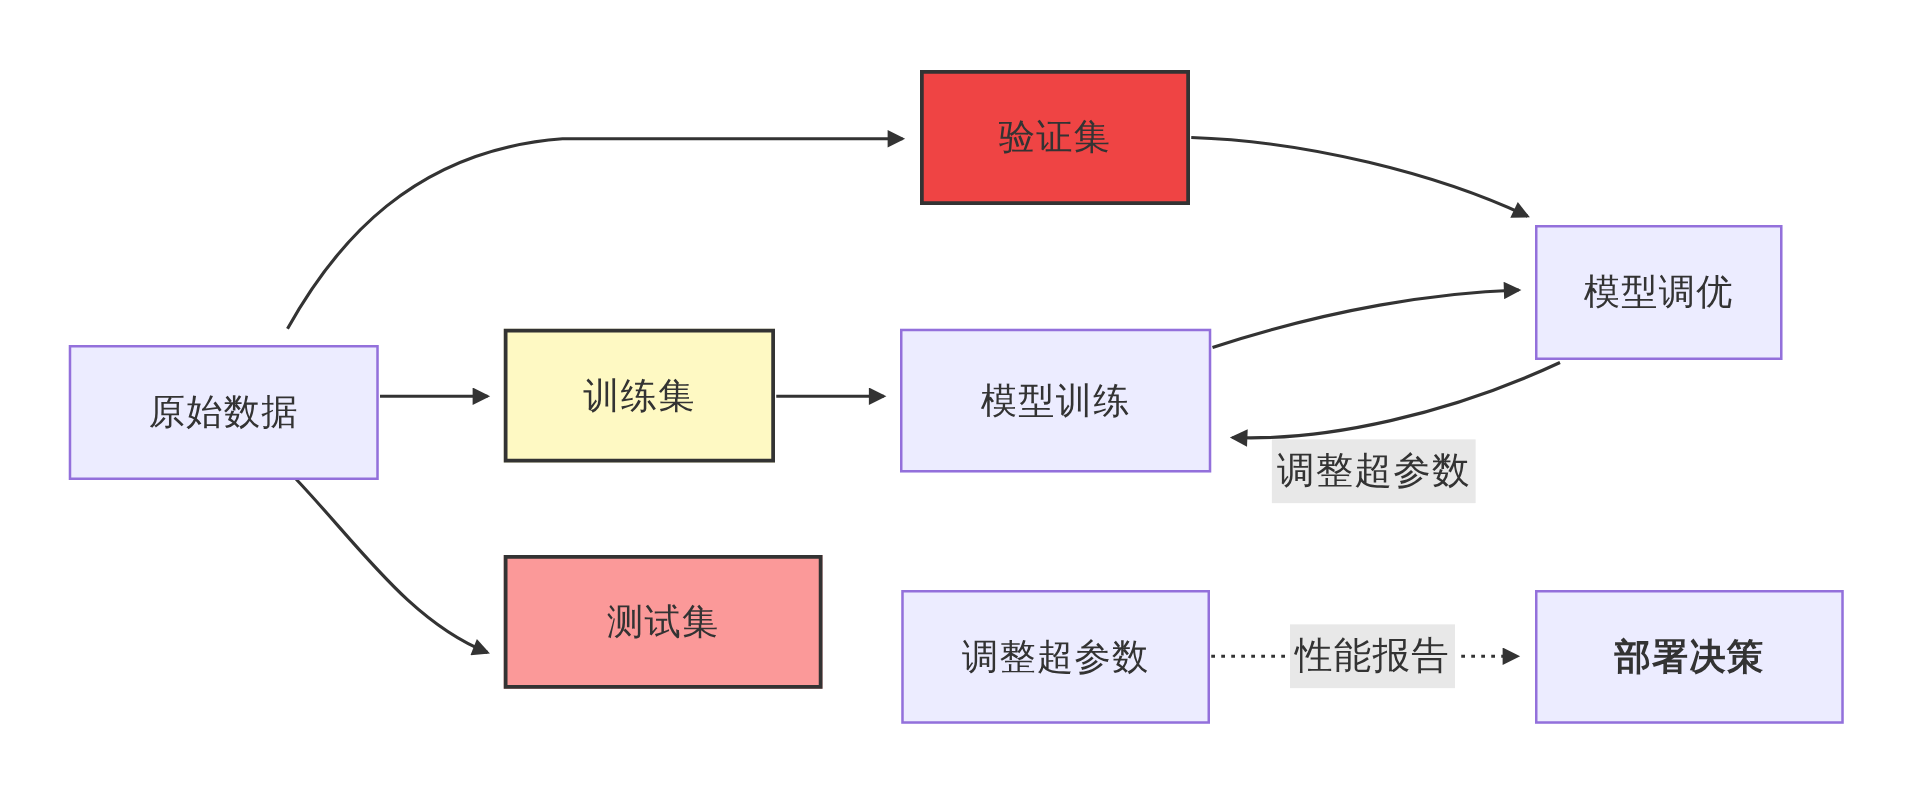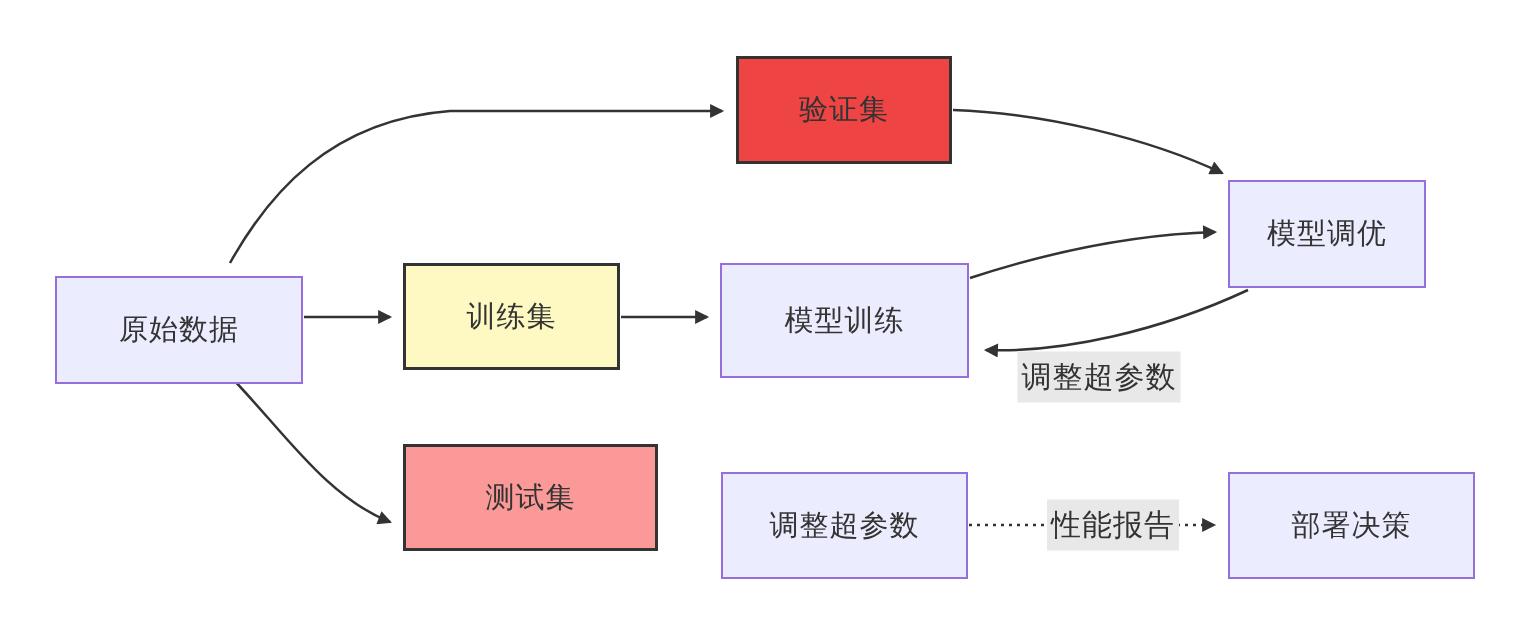--- a/index.html
+++ b/index.html
@@ -109,21 +109,21 @@
   </div>
 
   <div class="node lavender" style="left:1228px; top:180px; width:198px; height:108px;">
     <span>模型调优</span>
   </div>
 
   <div class="node lavender" style="left:721px; top:472px; width:247px; height:107px;">
     <span>调整超参数</span>
   </div>
 
-  <div class="node lavender" style="left:1228px; top:472px; width:247px; height:107px;">
+  <div class="node lavender" style="left:1228px; top:472px; width:247px; height:107px;font-weight:bold;">
     <span>部署决策</span>
   </div>
 
   <div class="edge-label" style="left:1099px; top:377px;">调整超参数</div>
 
-  <div class="edge-label" style="left:1098px; top:525px;margin-left:15px;">性能报告</div>
+  <div class="edge-label" style="left:1098px; top:525px;">性能报告</div>
 
 </div>
 
 </body></html>

